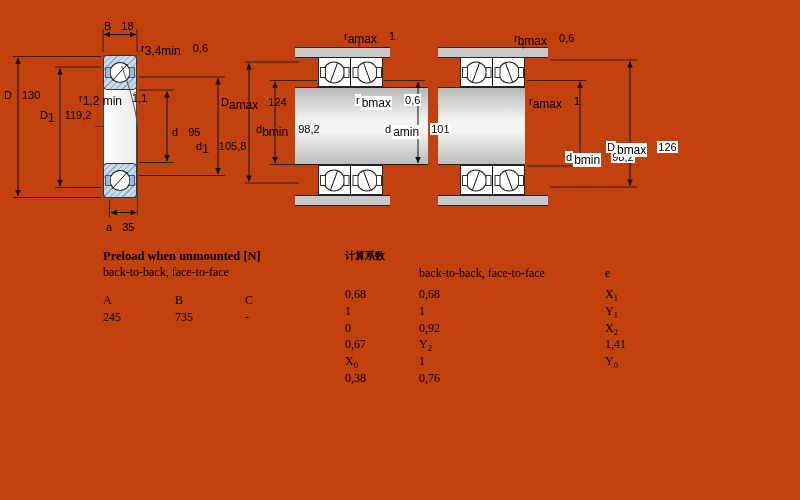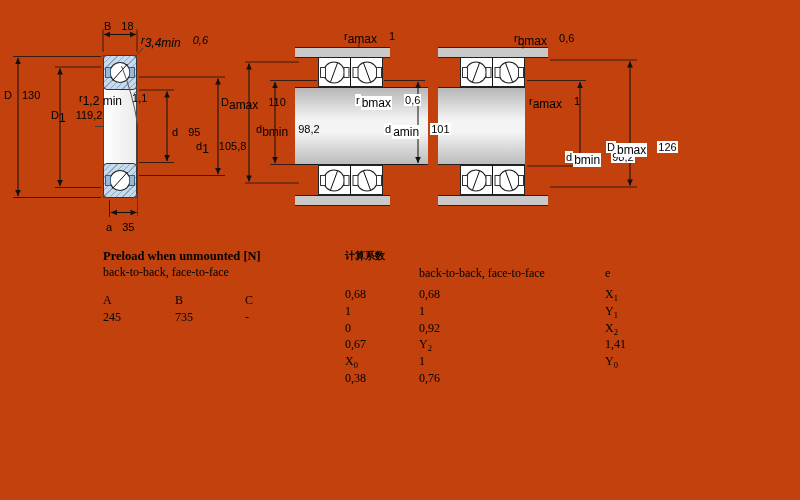--- a/index.html
+++ b/index.html
@@ -182,30 +182,30 @@
 
       <line x1="550" y1="60" x2="637" y2="60" stroke-width="0.8"></line>
       <line x1="550" y1="187" x2="637" y2="187" stroke-width="0.8"></line>
       <line x1="630" y1="61.5" x2="630" y2="185.5" marker-start="url(#ar)" marker-end="url(#ar)"></line>
 
       <line x1="523" y1="43" x2="523" y2="48.5" stroke-width="0.8"></line>
     </g>
   </svg>
 
   <div class="dim" style="left:104px;top:20px;"><span class="m">B</span><span class="s"></span><span class="v">18</span></div>
-  <div class="dim" style="left:141px;top:34px;font-style:italic;"><span class="m">r</span><span class="s">3,4min</span><span class="vw">0,6</span></div>
+  <div class="dim" style="left:141px;top:42px;"><span class="m">r</span><span class="s">3,4min</span><span class="vw">0,6</span></div>
   <div class="dim" style="left:4px;top:89px;"><span class="m">D</span><span class="s"></span><span class="v">130</span></div>
-  <div class="dim" style="left:51px;top:109px;"><span class="m">D</span><span class="s">1</span><span class="v">119,2</span></div>
+  <div class="dim" style="left:40px;top:109px;"><span class="m">D</span><span class="s">1</span><span class="v">119,2</span></div>
   <div class="dim" style="left:79px;top:92px;"><span class="m">r</span><span class="s">1,2 min</span><span class="v">1,1</span></div>
   <div class="dim" style="left:172px;top:126px;"><span class="m">d</span><span class="s"></span><span class="v">95</span></div>
   <div class="dim" style="left:196px;top:140px;"><span class="m">d</span><span class="s">1</span><span class="v">105,8</span></div>
   <div class="dim" style="left:106px;top:221px;"><span class="m">a</span><span class="s"></span><span class="v">35</span></div>
 
   <div class="dim" style="left:344px;top:30px;"><span class="m">r</span><span class="s">amax</span><span class="vw">1</span></div>
-  <div class="dim" style="left:221px;top:96px;"><span class="m">D</span><span class="s">amax</span><span class="v">110</span></div>
+  <div class="dim" style="left:221px;top:96px;"><span class="m">D</span><span class="s">amax</span><span class="v">124</span></div>
   <div class="dim" style="left:256px;top:123px;"><span class="m">d</span><span class="s">bmin</span><span class="v">98,2</span></div>
   <div class="dim" style="left:355px;top:94px;"><span class="m wbg">r</span><span class="s wbg">bmax</span><span class="vw wbg">0,6</span></div>
   <div class="dim" style="left:384px;top:123px;"><span class="m wbg">d</span><span class="s wbg">amin</span><span class="v wbg">101</span></div>
 
   <div class="dim" style="left:514px;top:32px;"><span class="m">r</span><span class="s">bmax</span><span class="vw">0,6</span></div>
   <div class="dim" style="left:529px;top:95px;"><span class="m">r</span><span class="s">amax</span><span class="vw">1</span></div>
   <div class="dim" style="left:565px;top:119px;margin-top:32px;"><span class="m wbg">d</span><span class="s wbg">bmin</span><span class="v wbg">98,2</span></div>
   <div class="dim" style="left:606px;top:141px;"><span class="m wbg">D</span><span class="s wbg">bmax</span><span class="v wbg">126</span></div>
 
   <div class="ttl" style="left:103px;top:249px;">Preload when unmounted [N]</div>

